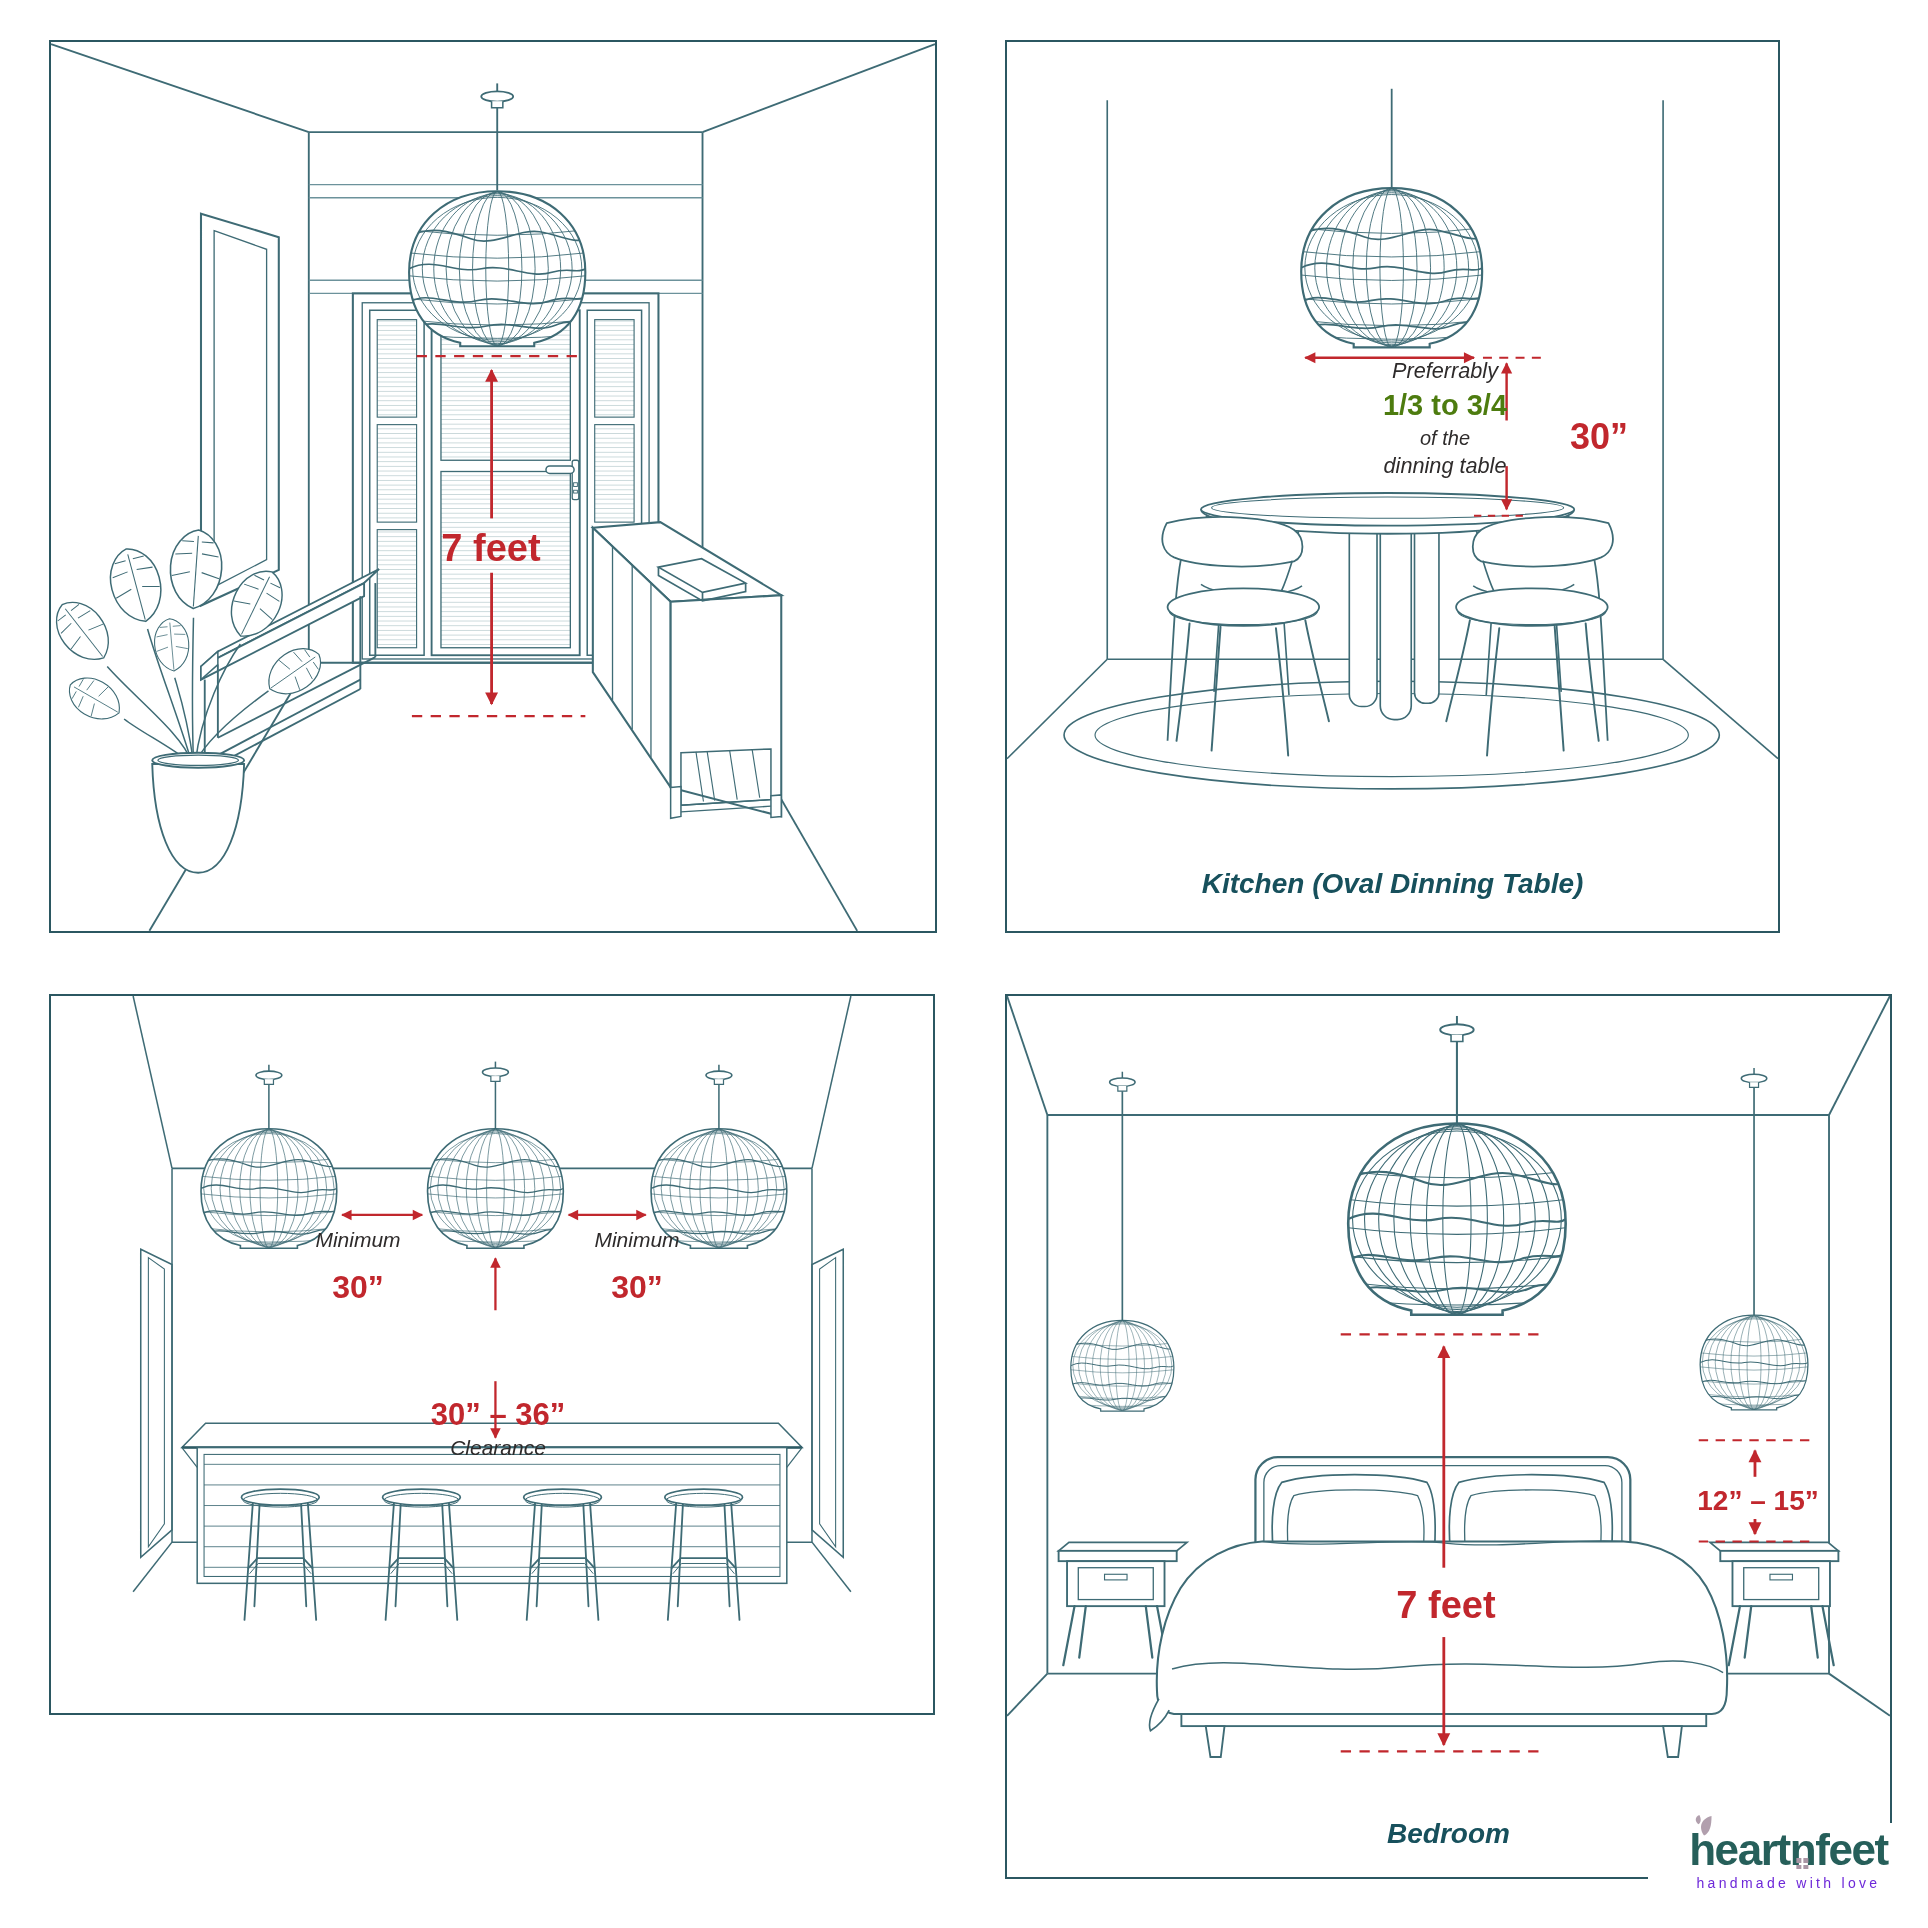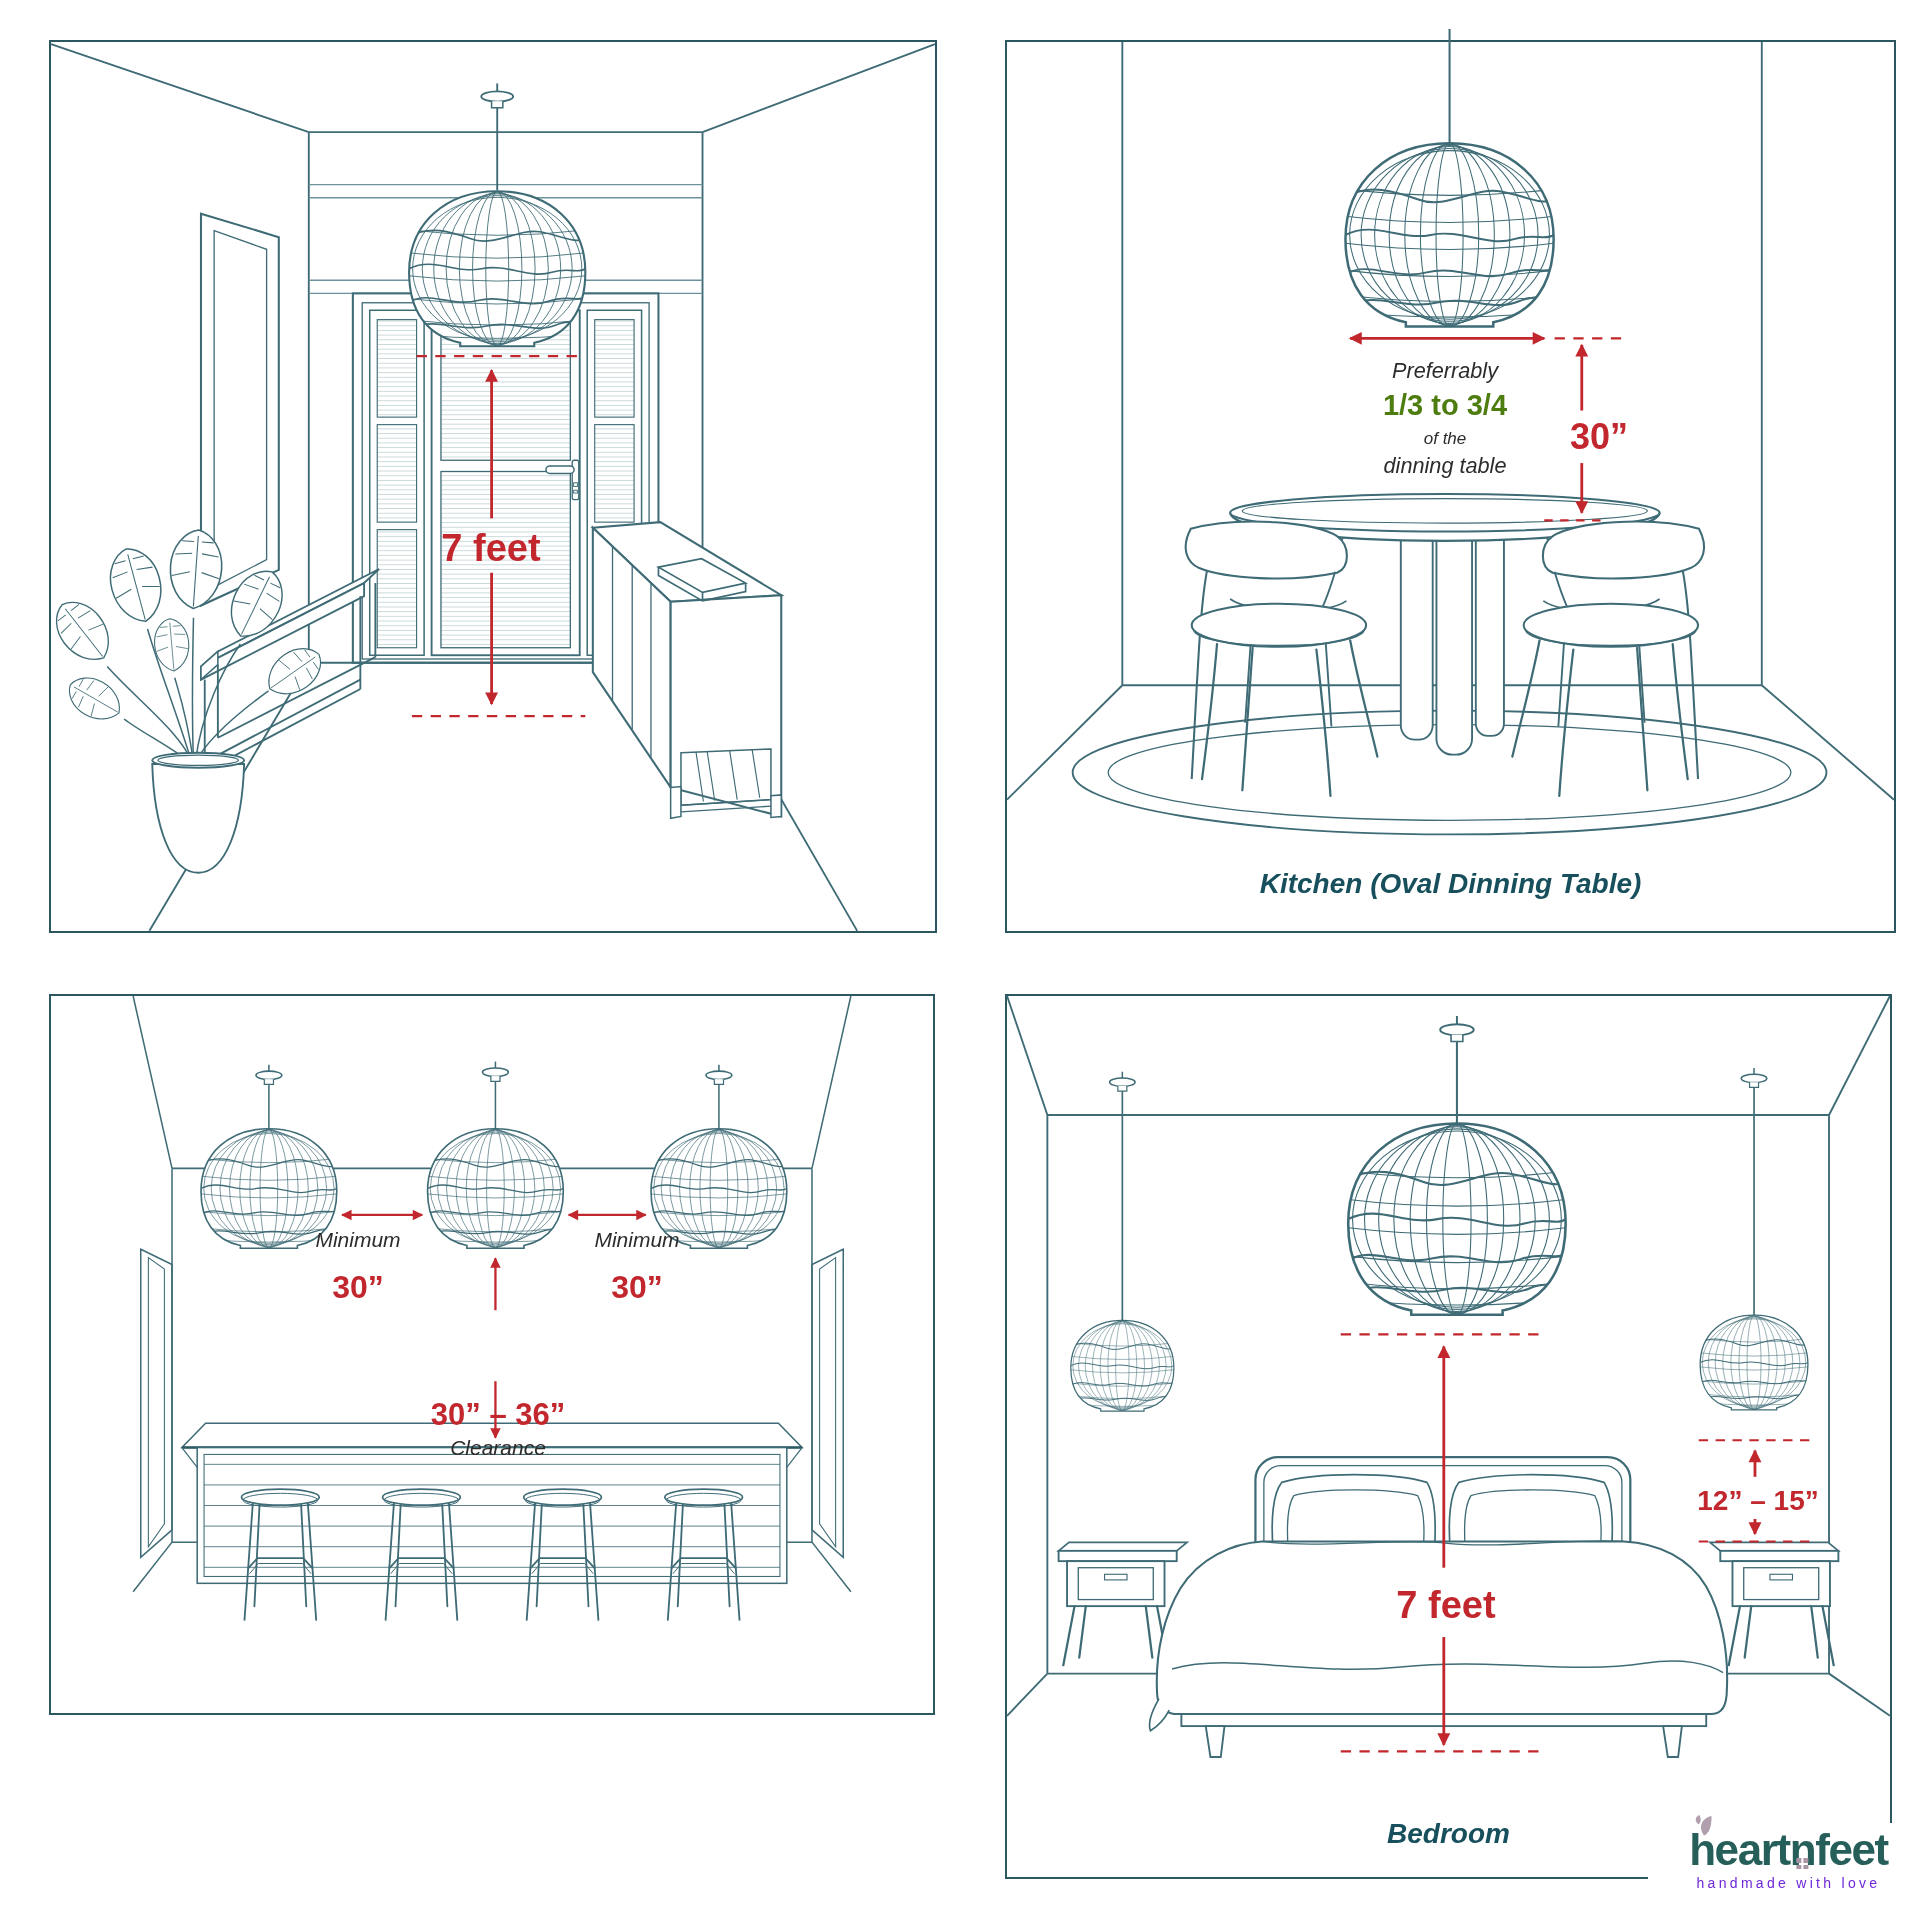--- a/index.html
+++ b/index.html
@@ -1,19 +1,19 @@
 <!DOCTYPE html>
 <html style="font-size:15px"><head>
 <meta charset="utf-8">
 <style>
   html,body{margin:0;padding:0;background:#ffffff;}
   body{width:1928px;height:1928px;position:relative;font-family:"Liberation Sans",sans-serif;overflow:hidden;}
   .panel{position:absolute;box-sizing:border-box;border:2.8px solid #2b5761;background:#fff;}
   #panel-hallway{left:49px;top:40px;width:888px;height:893px;}
-  #panel-kitchen-oval{left:1005px;top:40px;width:891px;height:893px;}
+  #panel-kitchen-oval{left:1005px;top:40px;width:775px;height:893px;}
   #panel-kitchen-counter{left:49px;top:994px;width:886px;height:721px;}
   #panel-bedroom{left:1005px;top:994px;width:887px;height:885px;}
   .panel svg.scene{position:absolute;left:0;top:0;width:100%;height:100%;overflow:visible;}
   .ink{stroke:#3e6b75;}
   .ink2{stroke:#2c5a64;}
   .inkl{stroke:#6c929b;}
   .nf{fill:none;}
   .wf{fill:#ffffff;}
   .lbl{position:absolute;transform:translate(-50%,-50%);white-space:nowrap;line-height:1;}
   .red{color:#c1272d;font-weight:bold;}
@@ -270,21 +270,21 @@
     <g stroke="#c1272d" class="nf">
       <path d="M366,316 L573,316" stroke-width="3" marker-start="url(#ah)" marker-end="url(#ah)"></path>
       <path d="M584,316 H656" stroke-width="2.4" stroke-dasharray="11 9"></path>
       <path d="M613,393 L613,323" stroke-width="3" marker-end="url(#ah)"></path>
       <path d="M613,449 L613,502" stroke-width="3" marker-end="url(#ah)"></path>
       <path d="M573,510 H640" stroke-width="2.4" stroke-dasharray="9 8"></path>
     </g>
   </svg>
   <div class="lbl dark-i" style="left:438px;top:329px;font-size:21.7px;">Preferrably</div>
   <div class="lbl dark-b" style="left:438px;top:363px;font-size:29px;">1/3 to 3/4</div>
-  <div class="lbl dark-i" style="left:438px;top:396px;font-size:17px;">of the</div>
+  <div class="lbl dark-i" style="left:438px;top:396px;font-size:20px;">of the</div>
   <div class="lbl dark-i" style="left:438px;top:424px;font-size:21.7px;">dinning table</div>
   <div class="lbl red" style="left:592px;top:395px;font-size:36px;">30”</div>
   <div class="caption" style="top:826px;">Kitchen (Oval Dinning Table)</div>
 </div>
 
 <div class="panel" id="panel-kitchen-counter">
   <svg class="scene" viewBox="0 0 941 940">
     <g class="ink nf" stroke-width="2">
       <path d="M0,0 L51,226"></path>
         <path d="M941,0 L890,226"></path>

